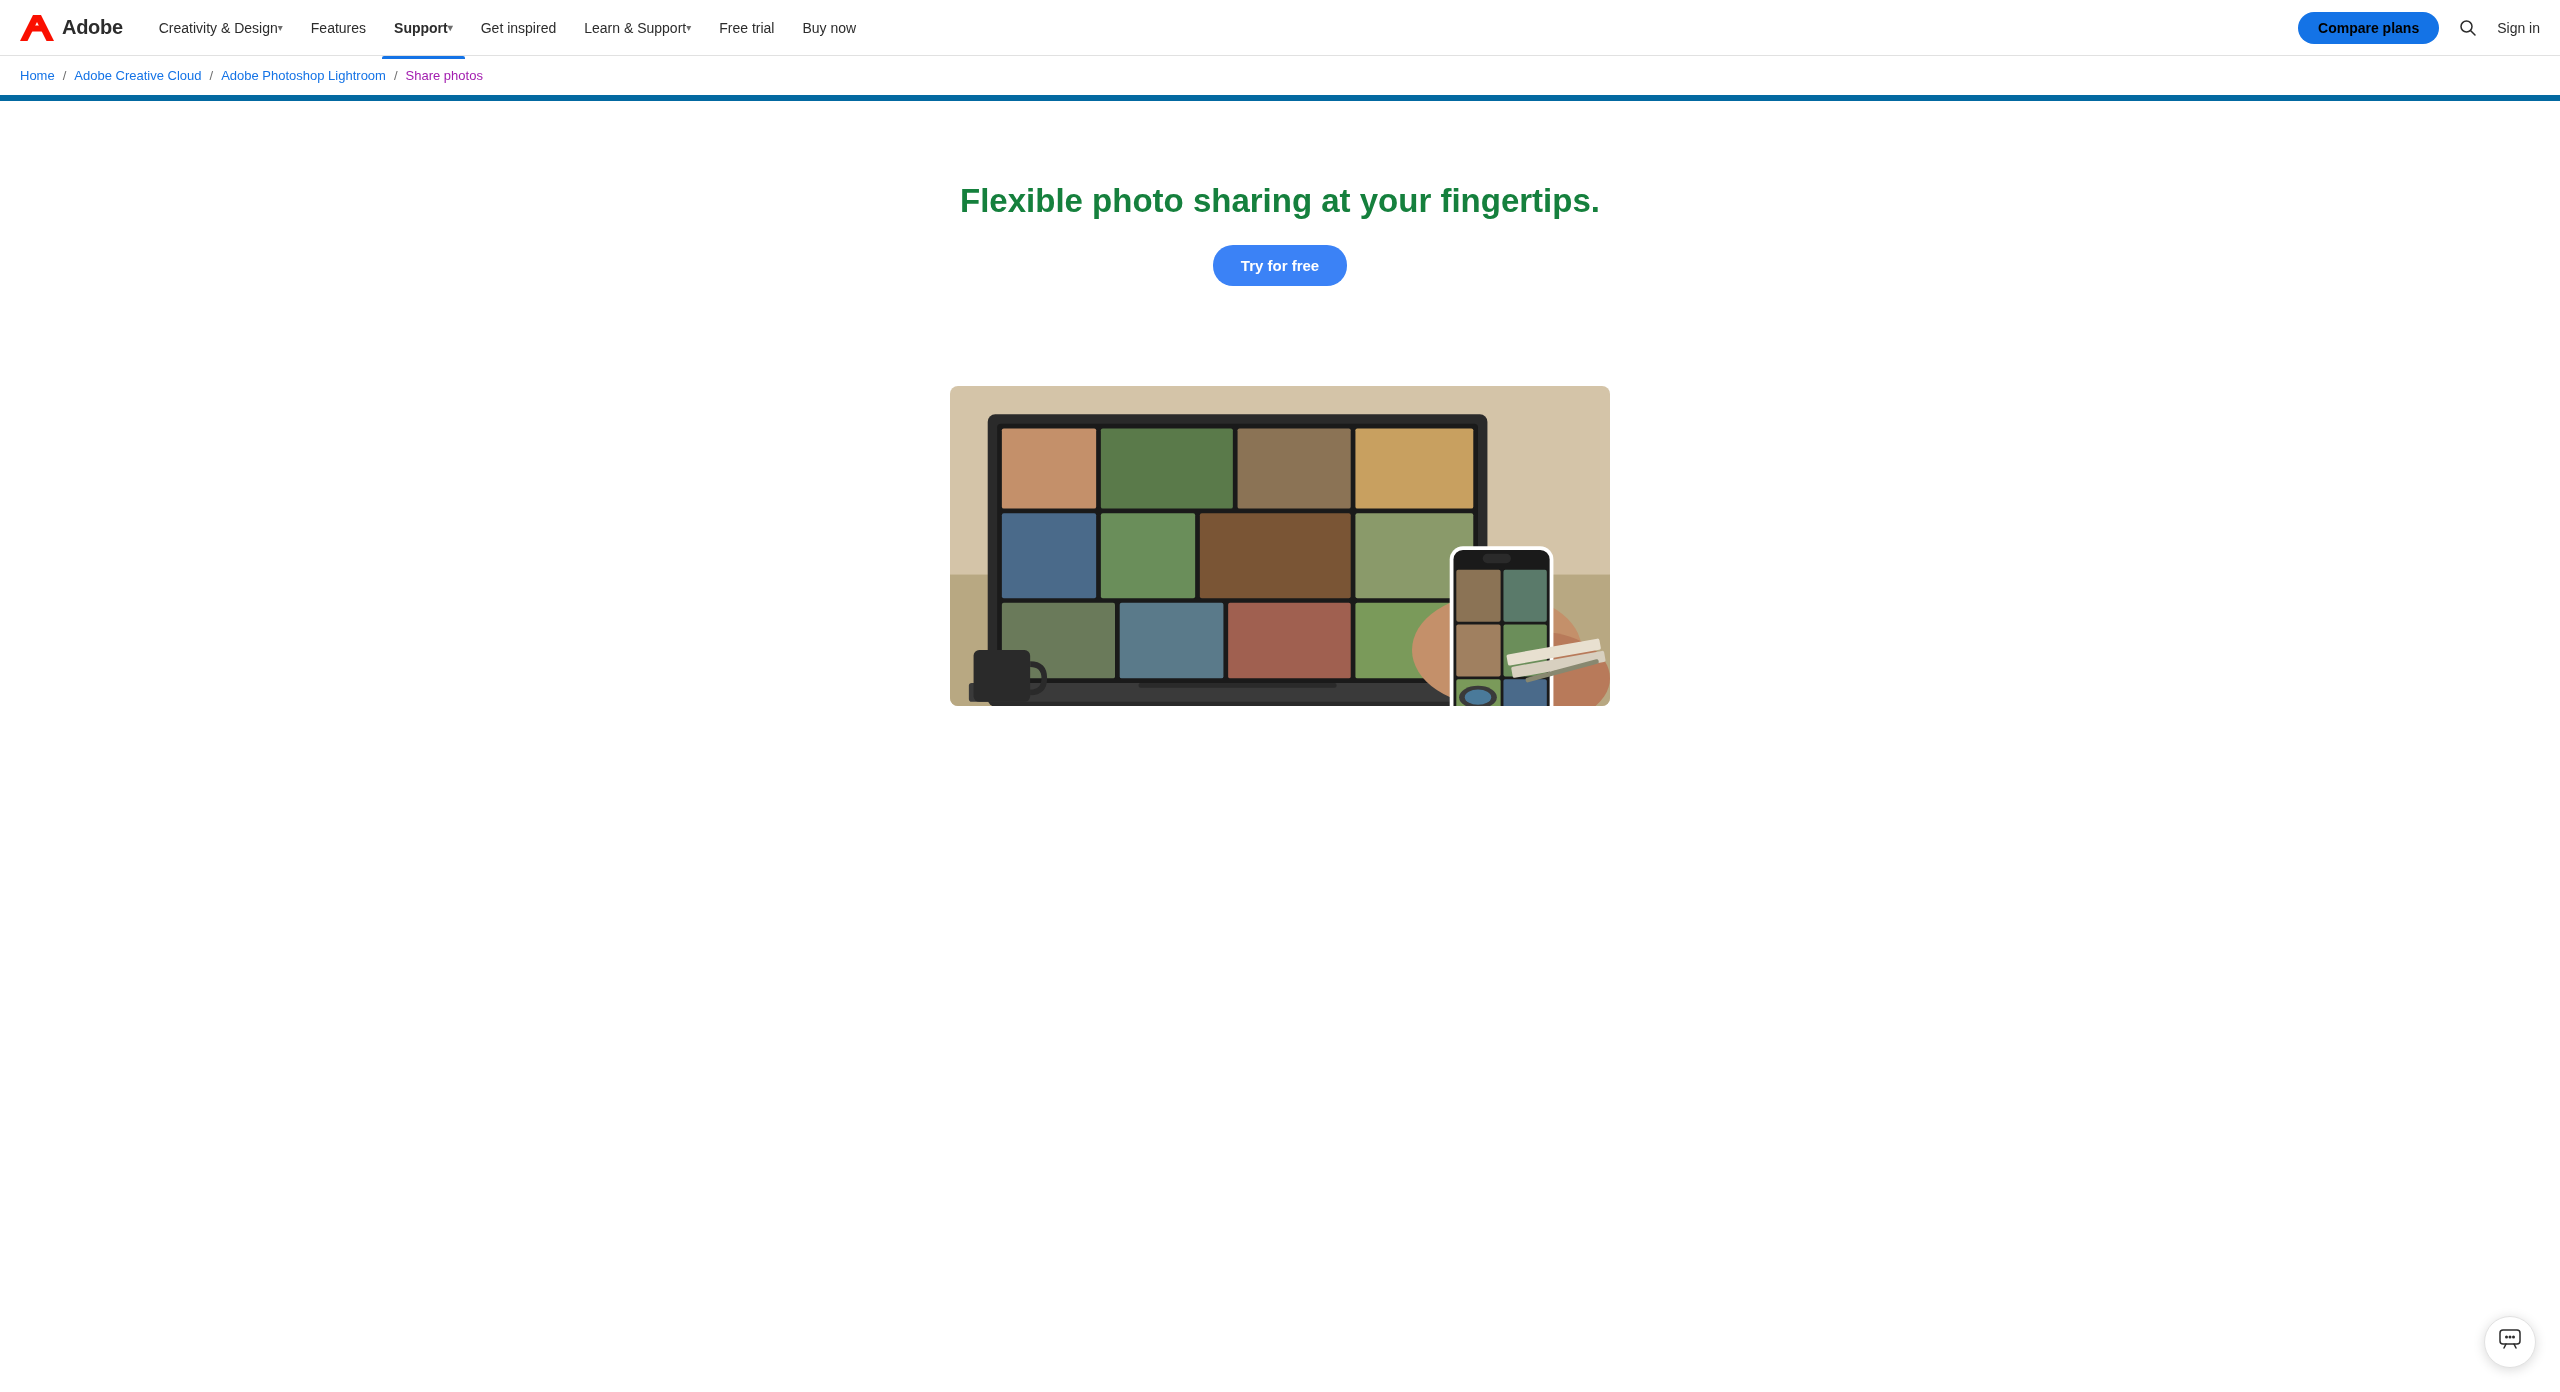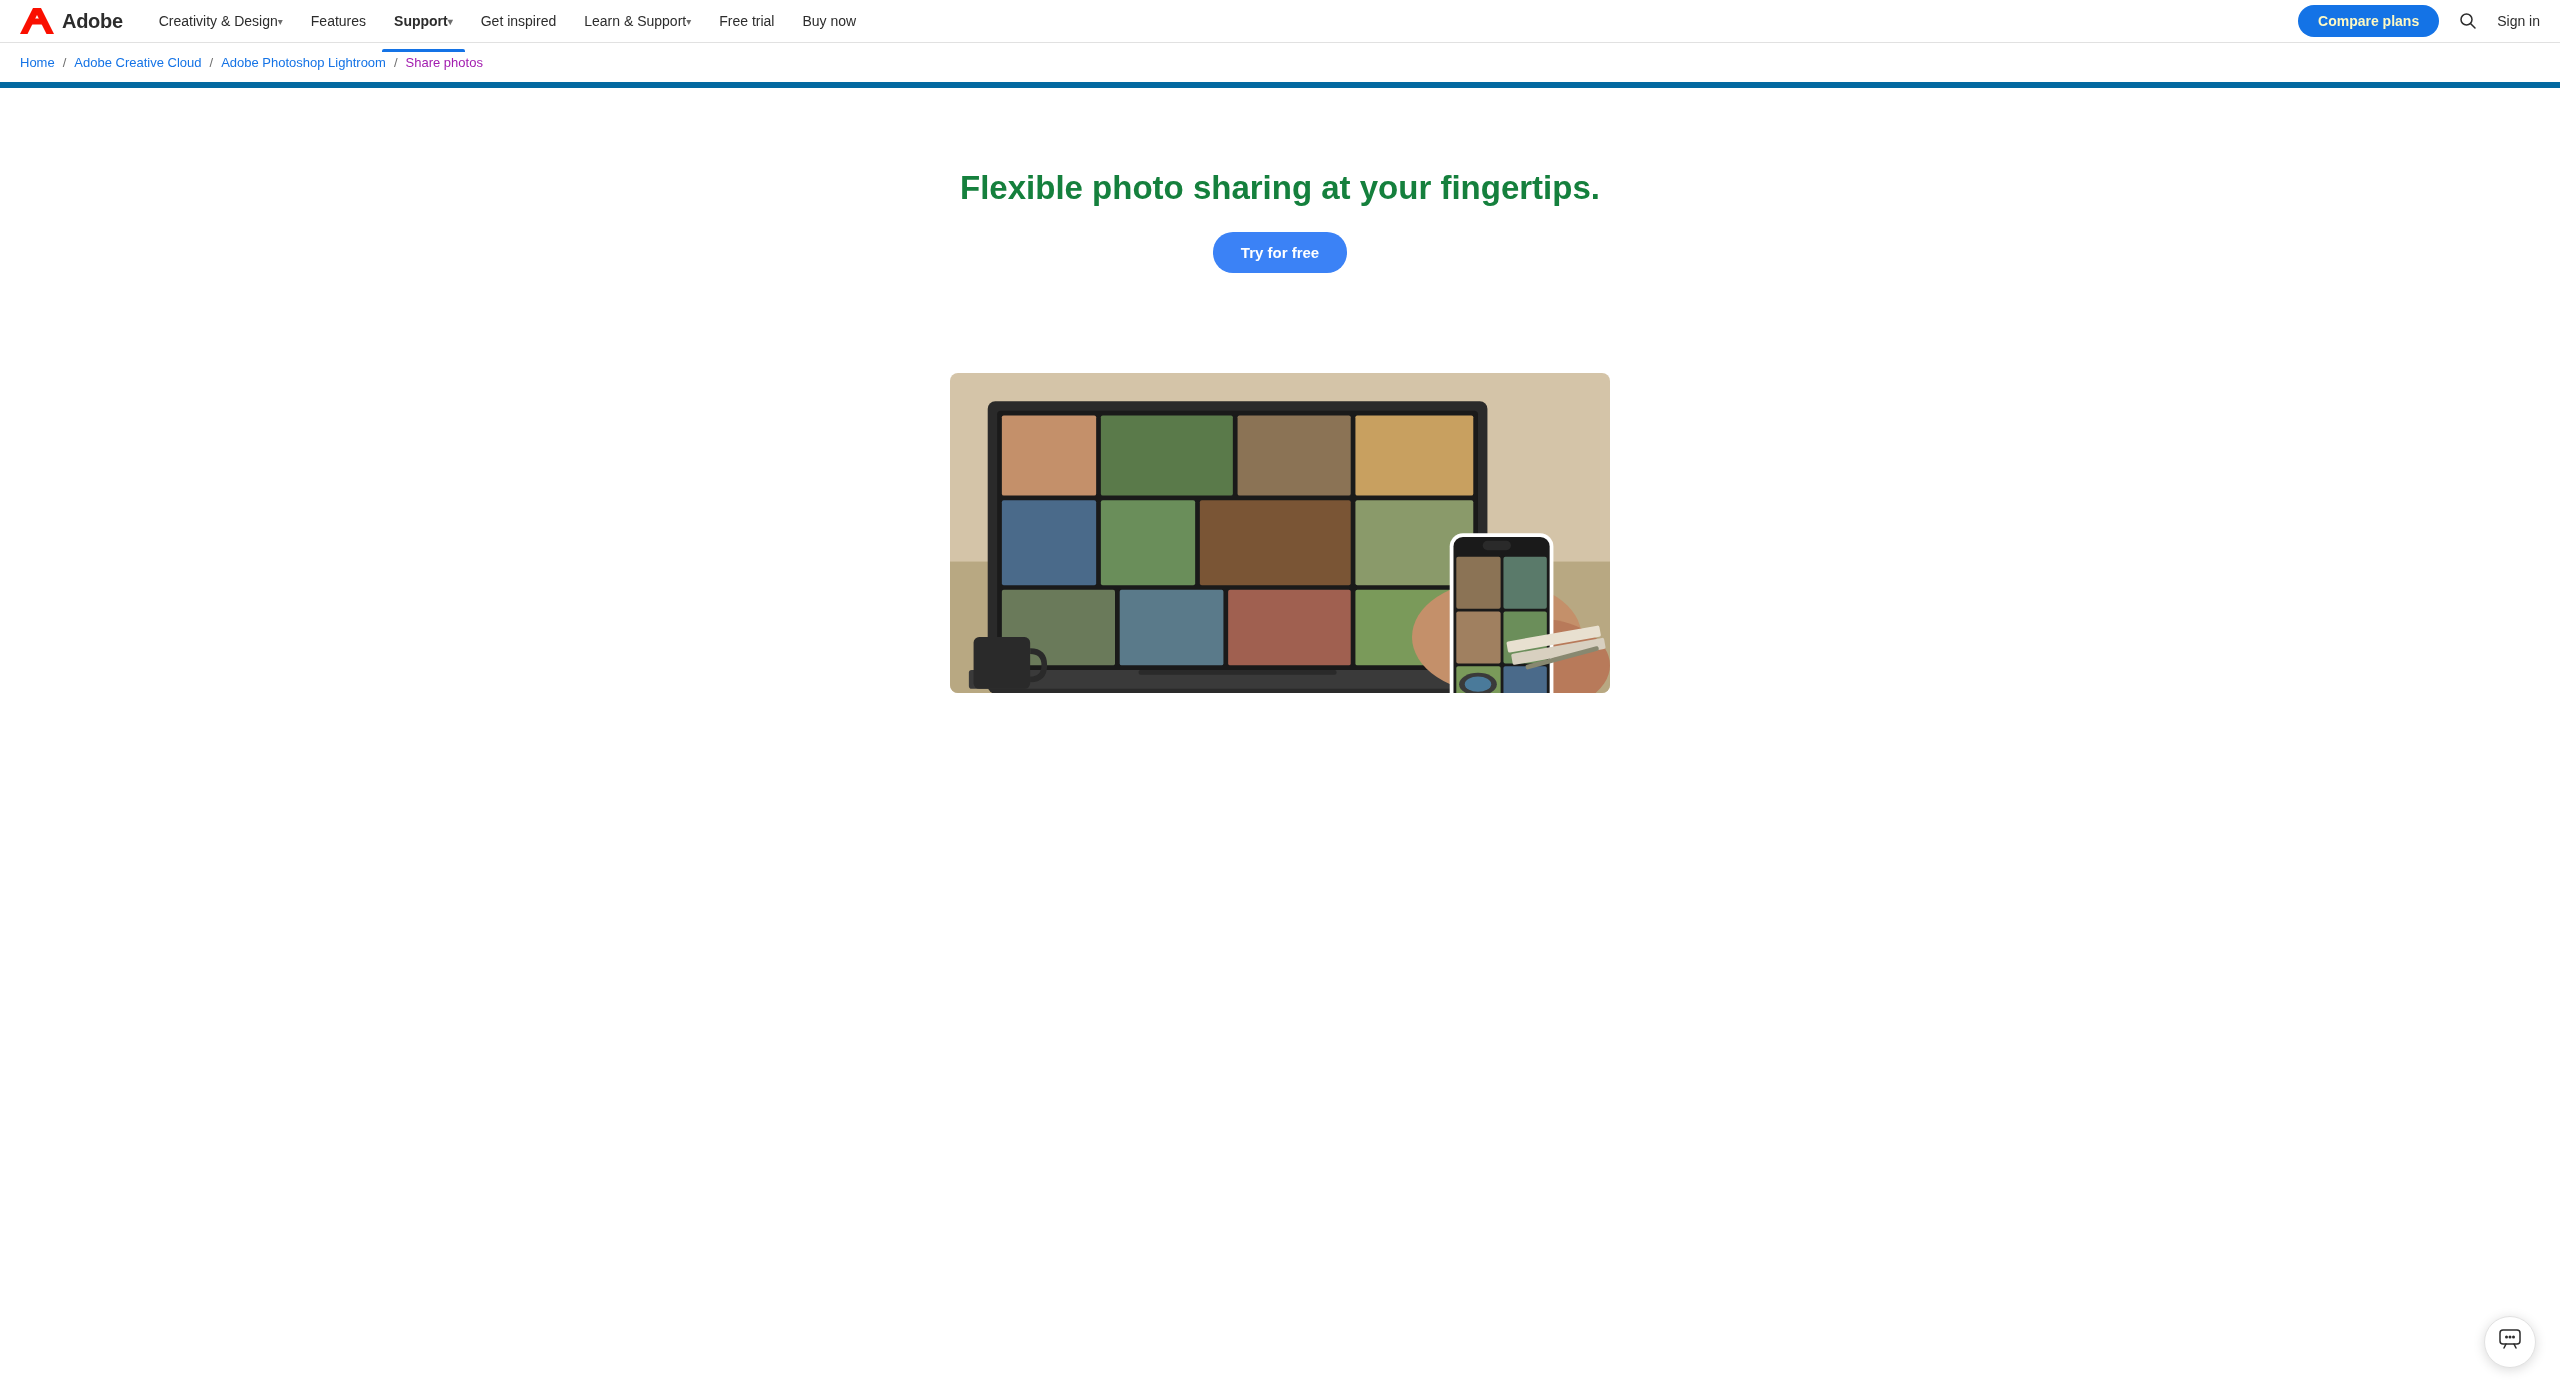--- a/index.html
+++ b/index.html
@@ -12,21 +12,21 @@
       font-family: 'Adobe Clean', 'Source Sans Pro', Arial, sans-serif;
       background: #fff;
       color: #2c2c2c;
       font-size: 16px;
     }
 
     
     .header {
       display: flex;
       align-items: center;
-      height: 43px;
+      height: 56px;
       padding: 0 20px;
       border-bottom: 1px solid #e1e1e1;
       background: #fff;
       position: sticky;
       top: 0;
       z-index: 100;
     }
 
     .header-logo {
       display: flex;
@@ -91,21 +91,21 @@
     }
 
     .header-right {
       display: flex;
       align-items: center;
       gap: 16px;
     }
 
     .compare-plans-btn {
       background: #1473e6;
-      color: #fef9c3;
+      color: #000000;
       border: none;
       border-radius: 20px;
       padding: 8px 20px;
       font-size: 14px;
       font-weight: 600;
       cursor: pointer;
       white-space: nowrap;
     }
 
     .search-icon-btn {

